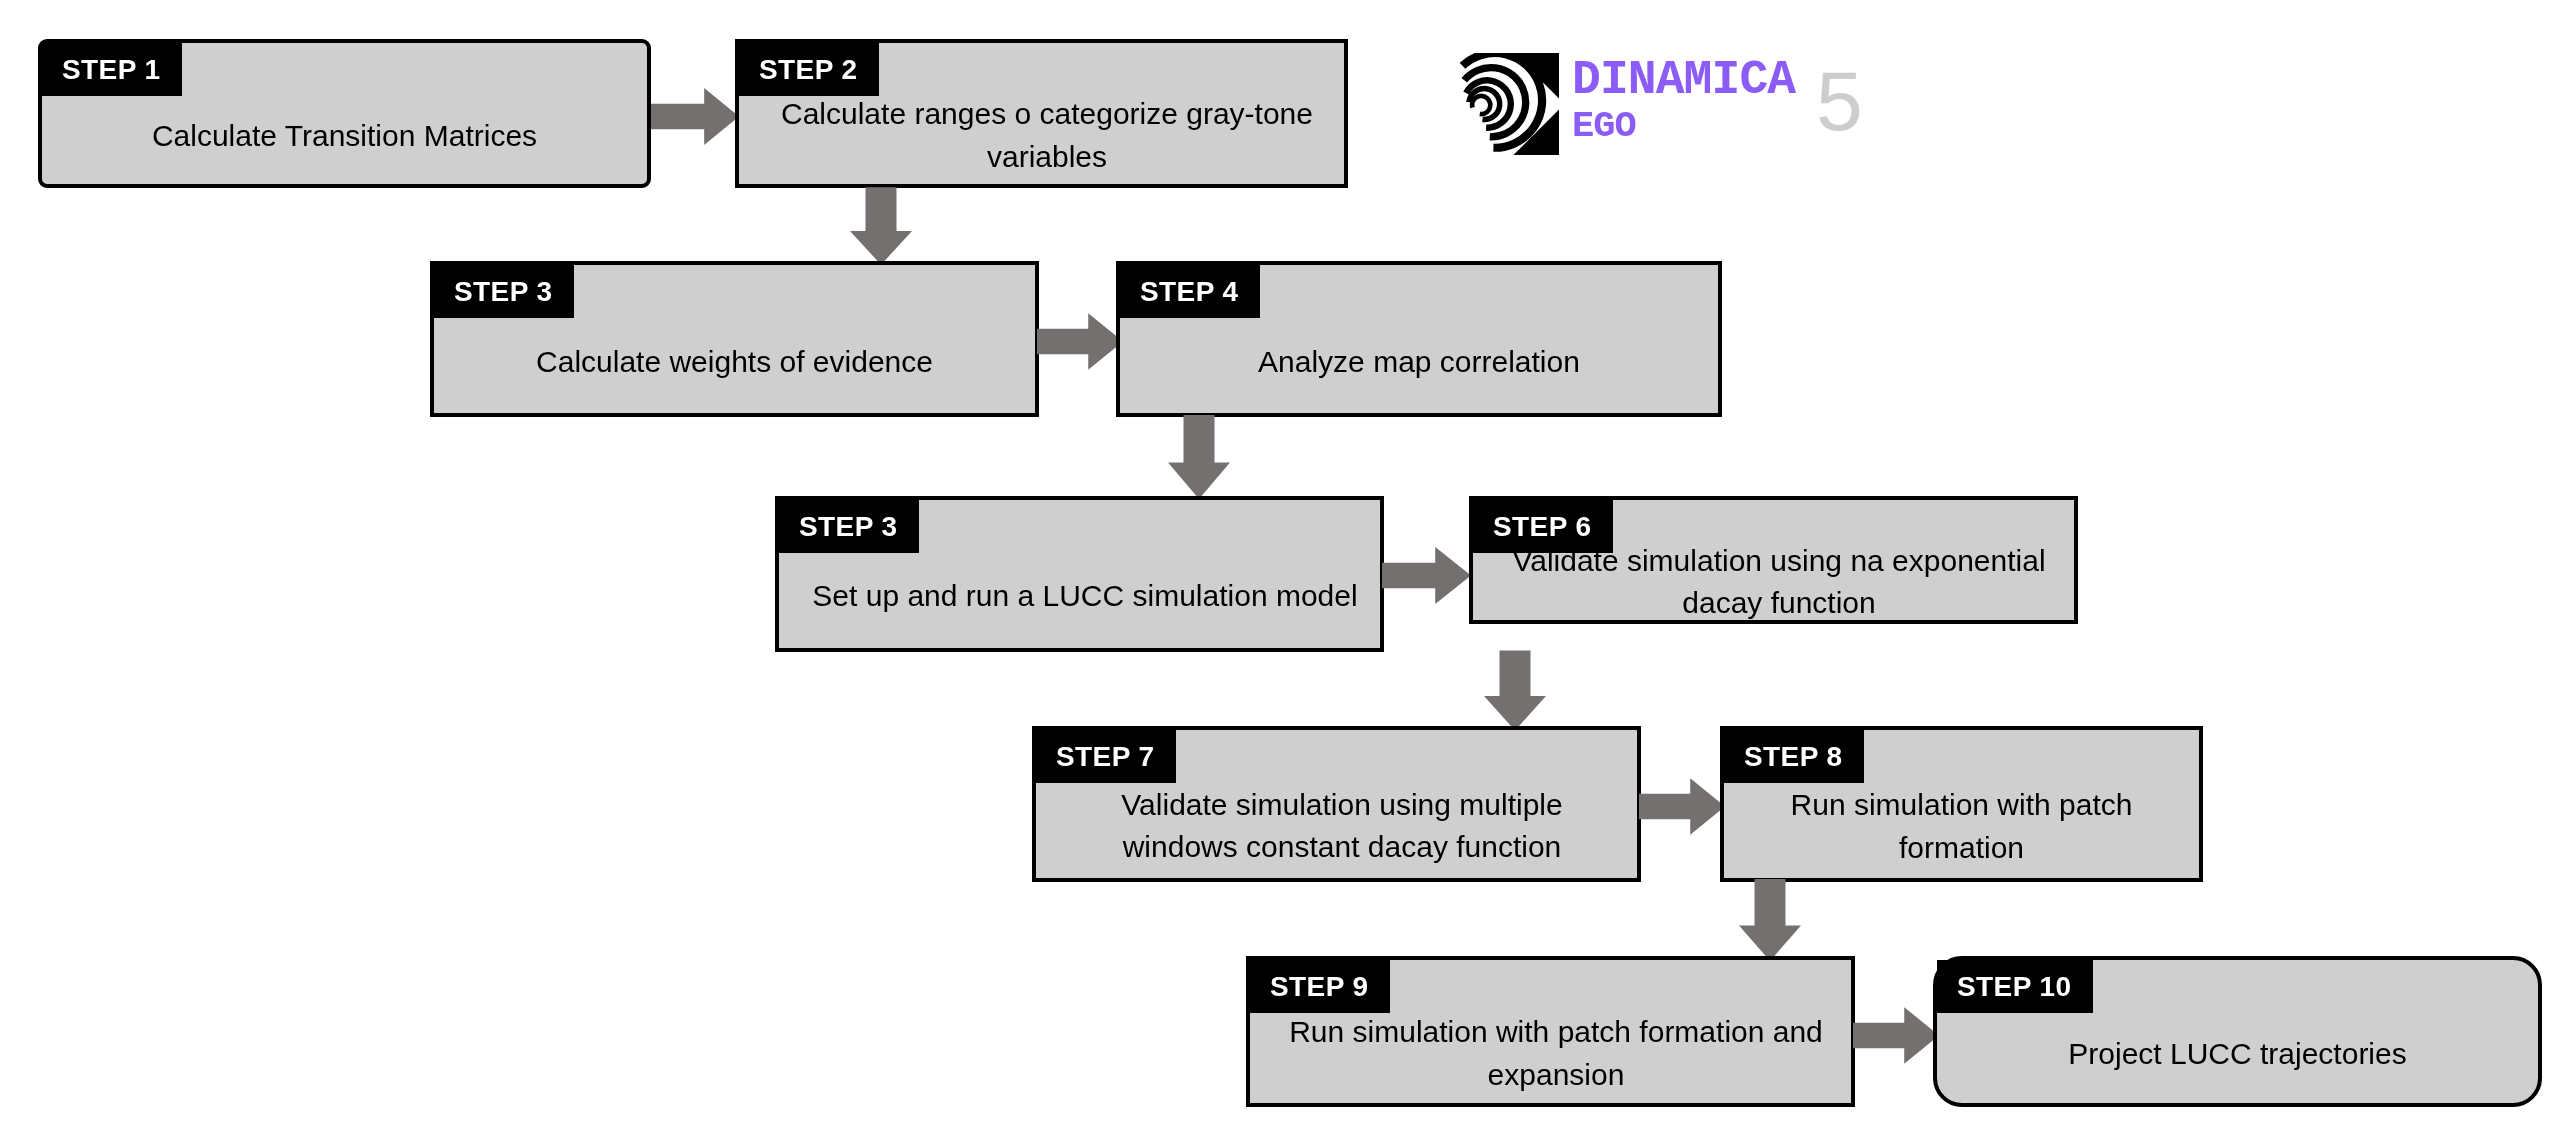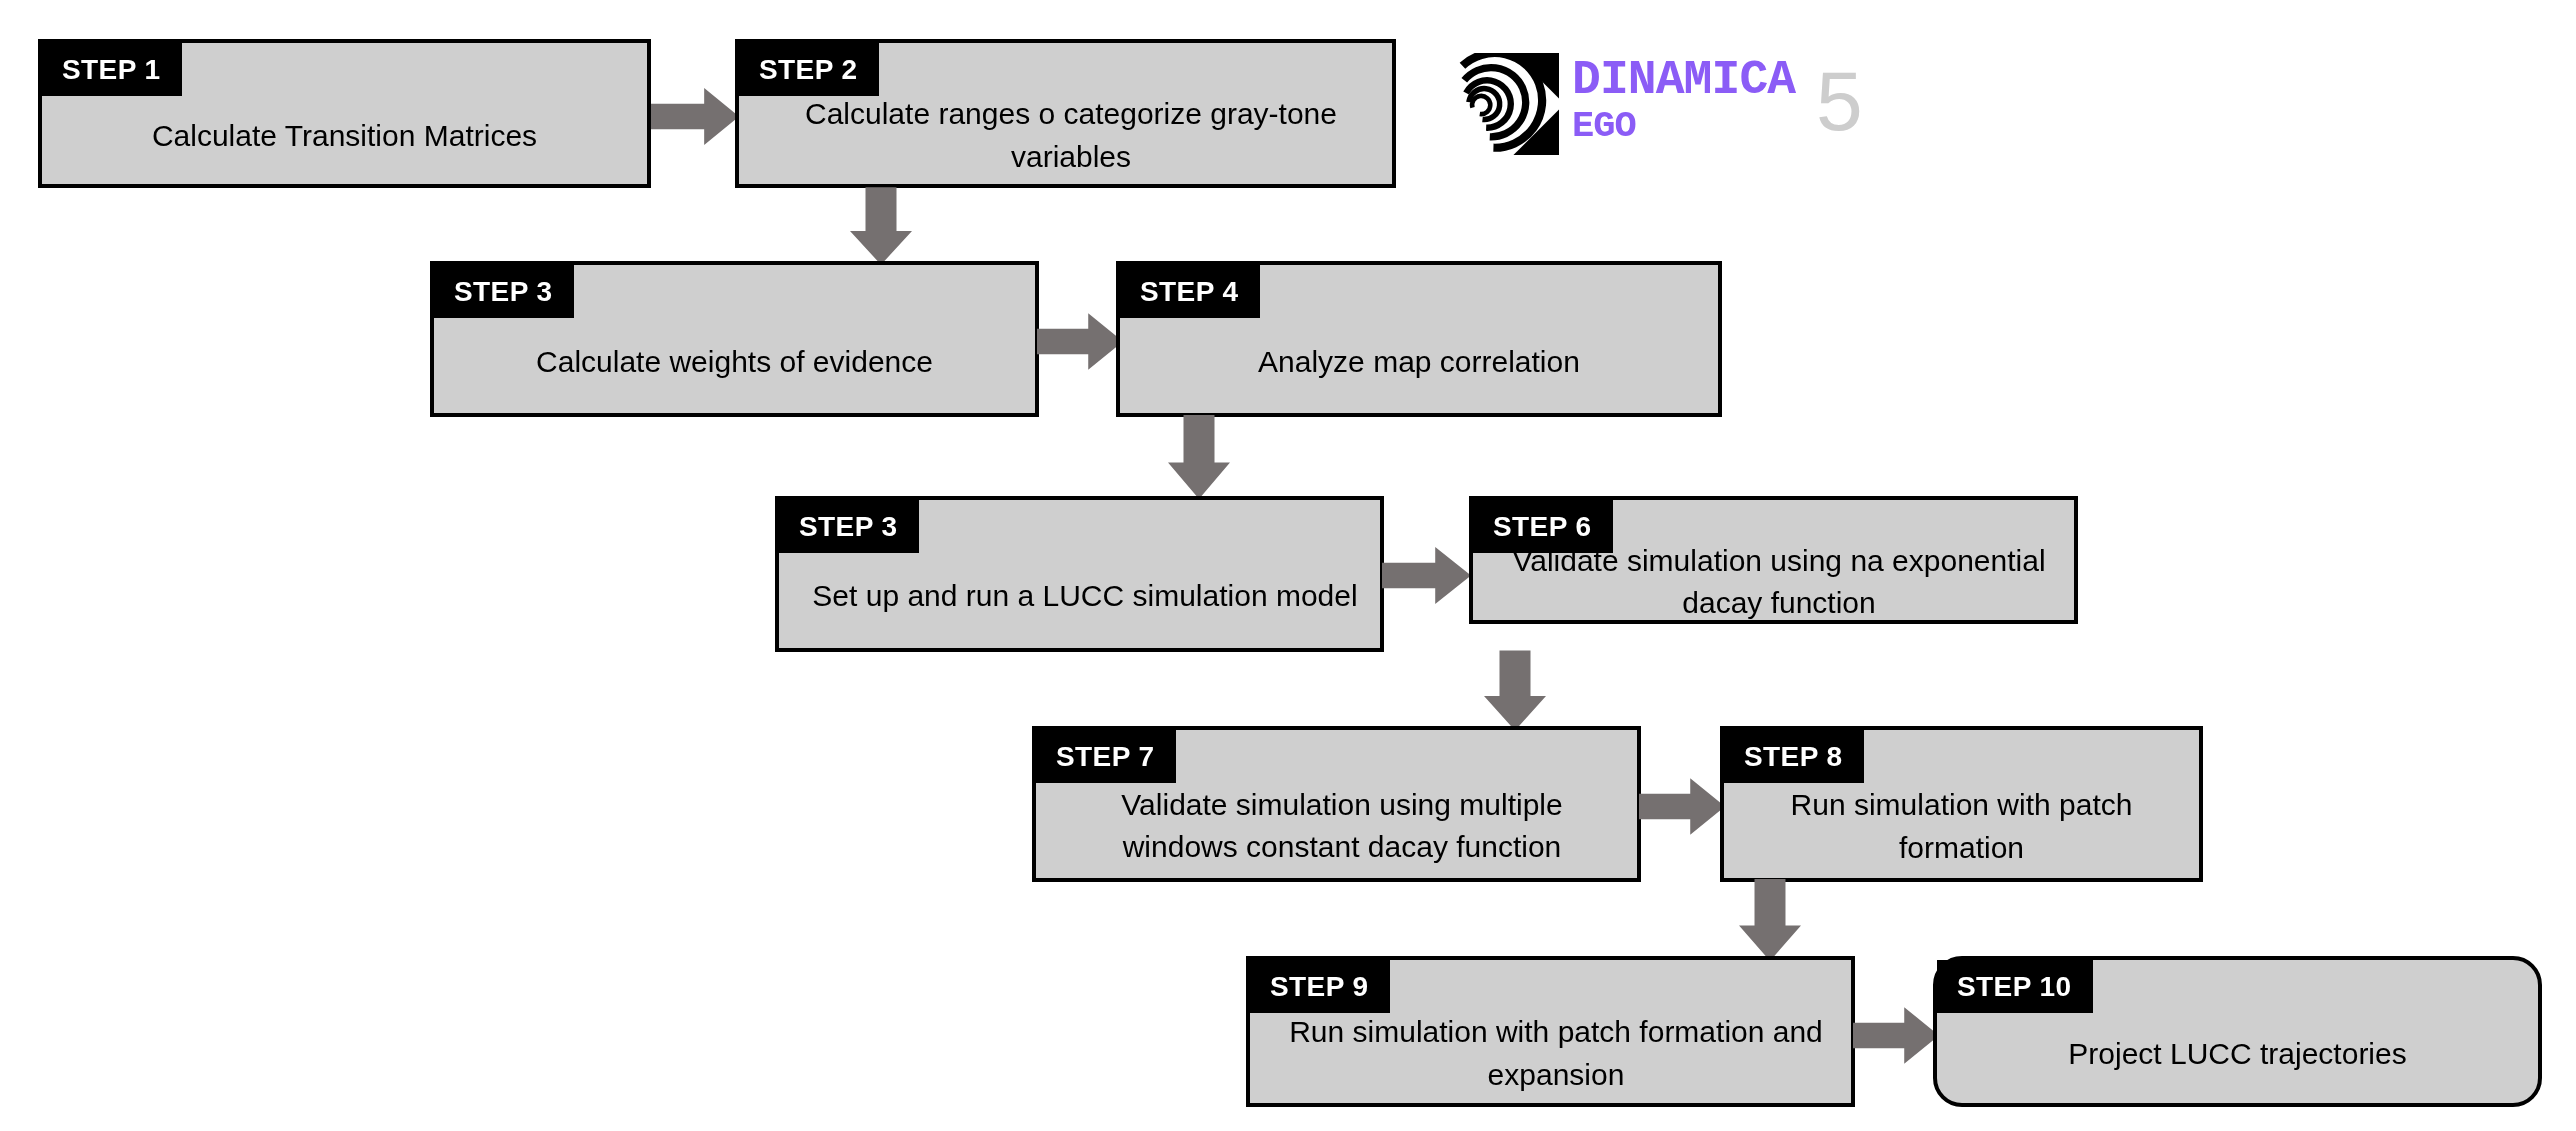--- a/index.html
+++ b/index.html
@@ -115,32 +115,32 @@
     color: #cdcdcd;
     font-weight: normal;
     font-family: "Liberation Sans", sans-serif;
   }
 </style>
 </head>
 <body>
 
 <div id="canvas">
 
-  <div class="step-box" style="left:38px; top:39px; width:613px; height:149px;">
+  <div class="step-box" style="left:38px; top:39px; width:613px; height:149px;border-radius:9px;">
     <div class="step-tab">STEP 1</div>
     <div class="step-text">Calculate Transition Matrices</div>
   </div>
 
   <div class="arrow" style="left:651px; top:88px; width:88px; height:57px;">
     <svg width="88" height="57" viewBox="0 0 96 62">
       <polygon points="0,17 58,17 58,0 96,31 58,62 58,45 0,45" fill="#757070"></polygon>
     </svg>
   </div>
 
-  <div class="step-box" style="left:735px; top:39px; width:661px; height:149px;padding-left:20px;">
+  <div class="step-box" style="left:735px; top:39px; width:613px; height:149px;padding-left:20px;">
     <div class="step-tab">STEP 2</div>
     <div class="step-text two-line">Calculate ranges o categorize gray-tone variables</div>
   </div>
 
   <div class="arrow" style="left:850px; top:187px; width:62px; height:78px;">
     <svg width="62" height="78" viewBox="0 0 68 85">
       <polygon points="17,0 51,0 51,48 68,48 34,85 0,48 17,48" fill="#757070"></polygon>
     </svg>
   </div>
 

